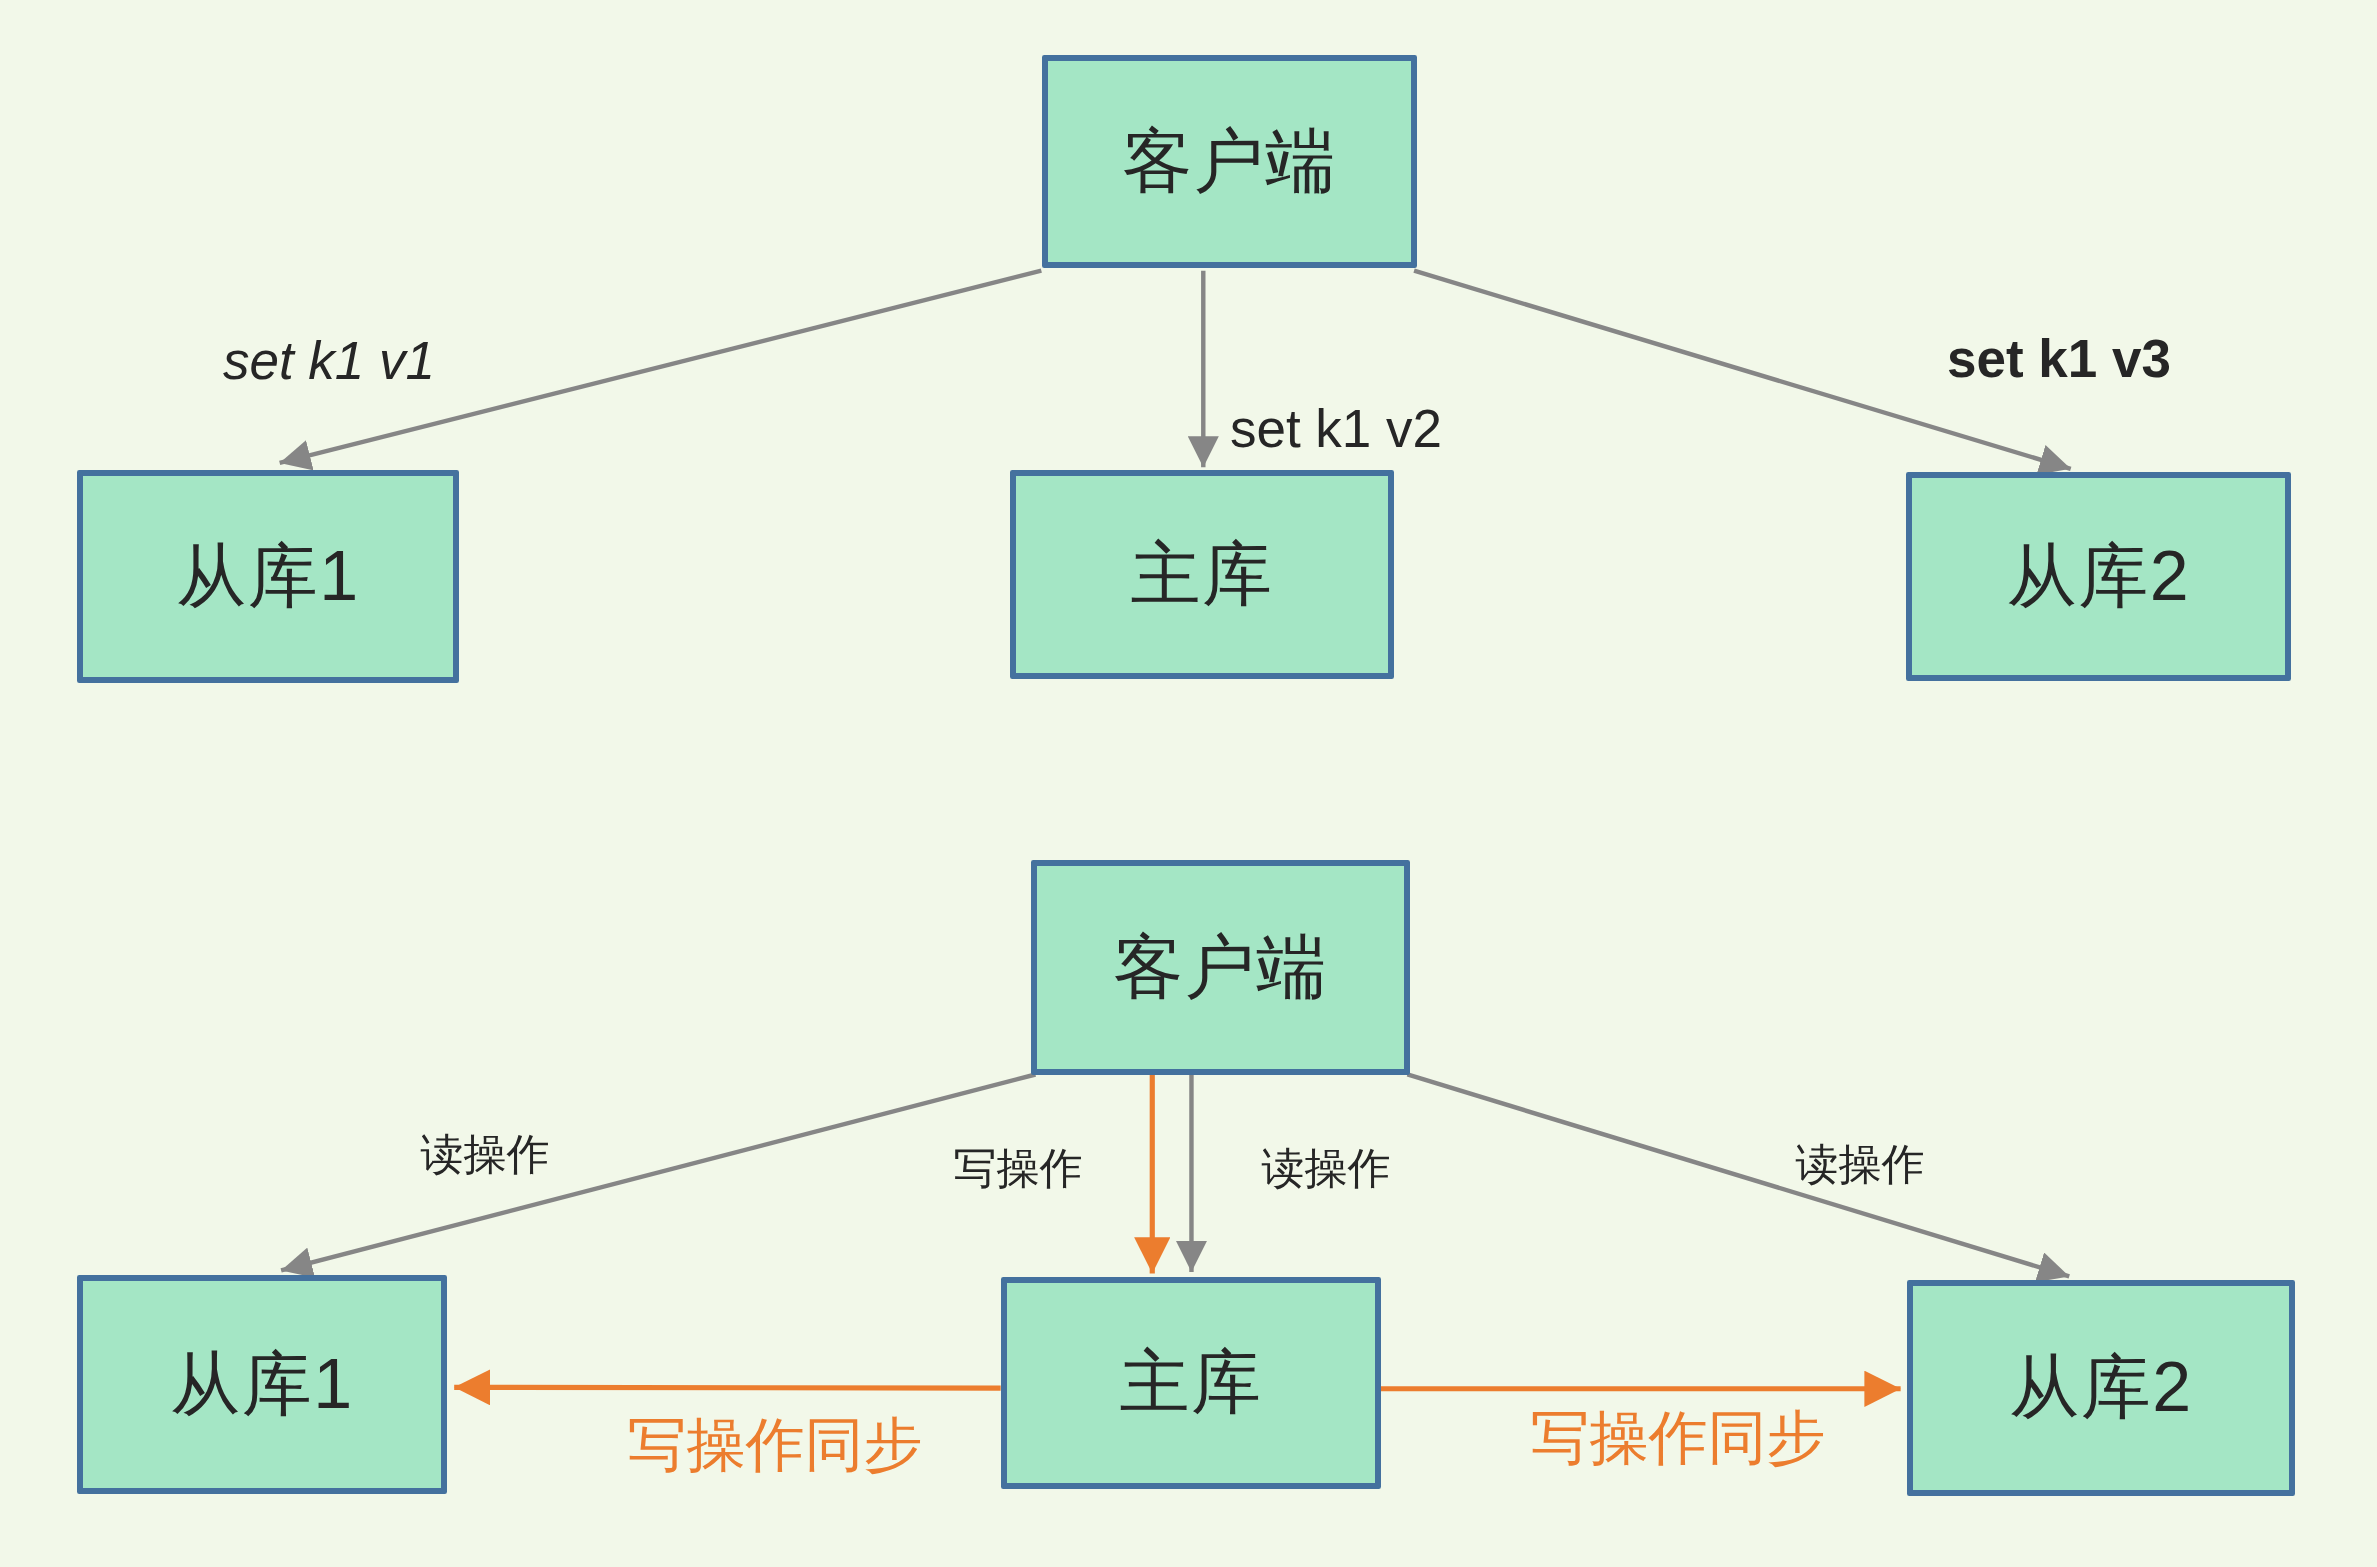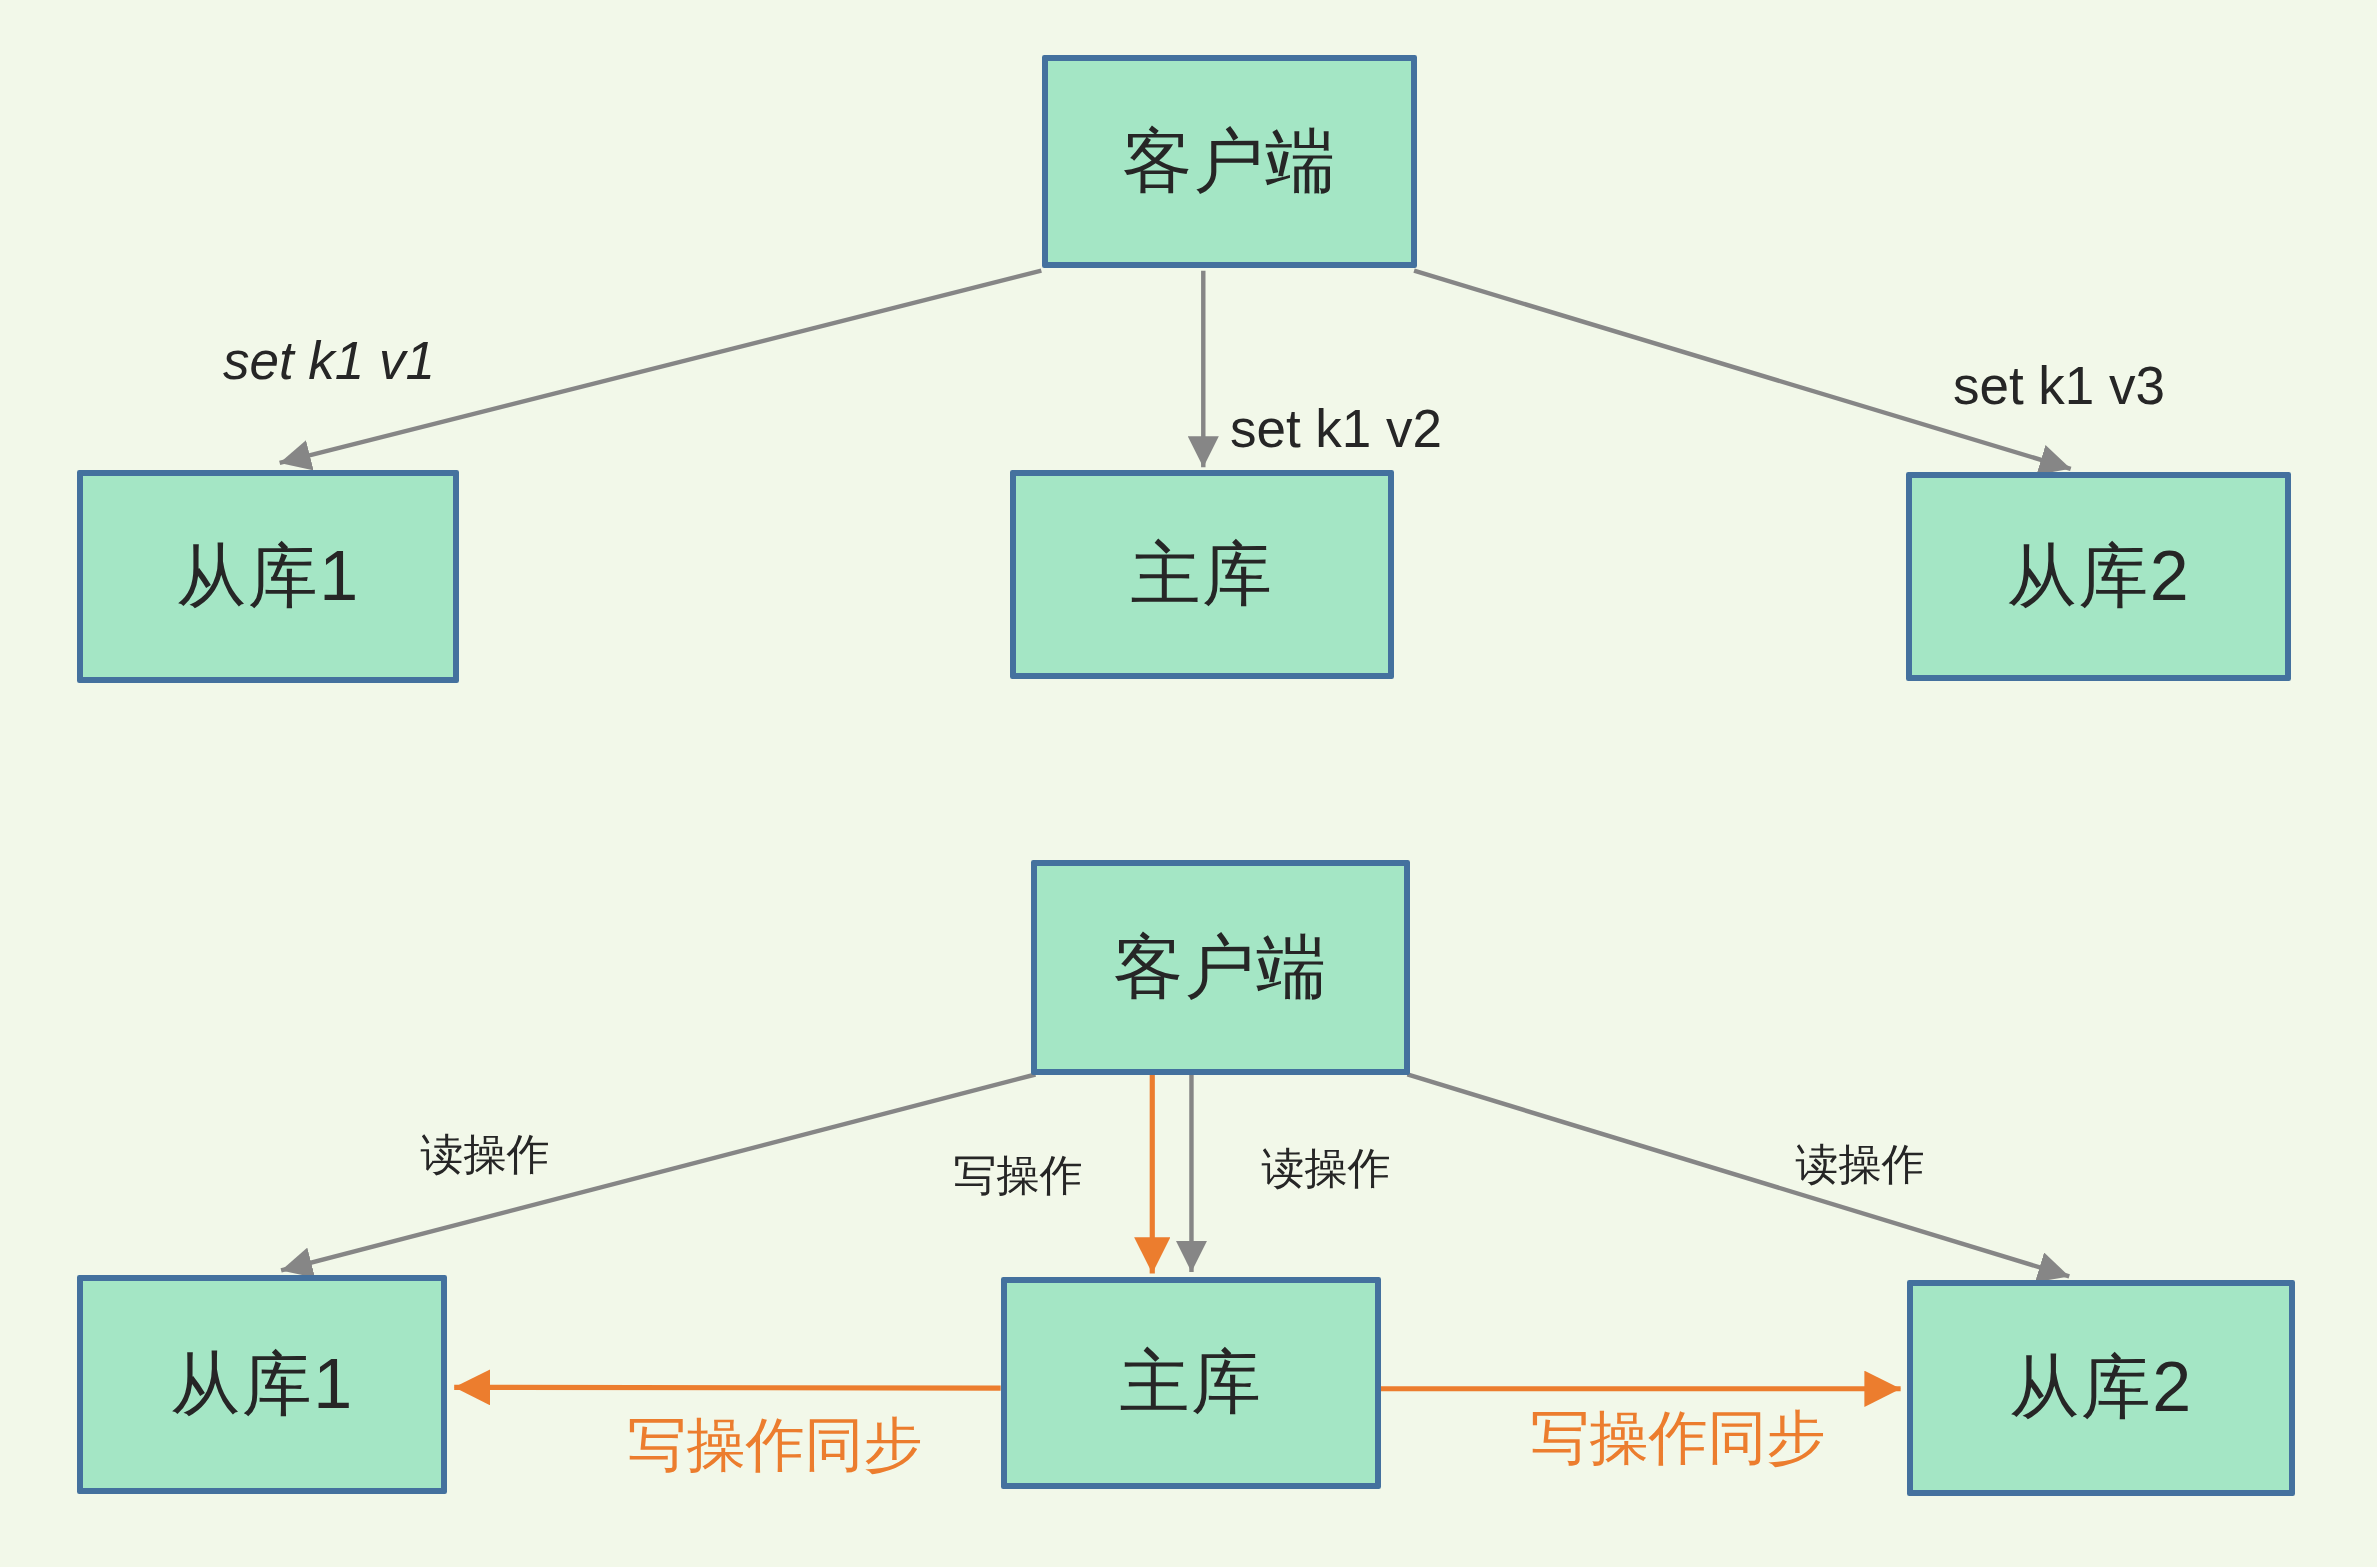--- a/index.html
+++ b/index.html
@@ -67,23 +67,23 @@
     transform: translate(-50%, -50%);
     white-space: nowrap;
     color: var(--text);
   }
   .lat  { font-size: 53px; }           
   .cjk  { font-size: 43px; }           
   .sync { font-size: 59px; color: var(--arrow-orange); margin-left: 40px; }
 
   .l-set-v1   { left: 329px;  top: 360px; font-style: italic;  }
   .l-set-v2   { left: 1336px; top: 428px;  }
-  .l-set-v3   { left: 2059px; top: 385px;  }
+  .l-set-v3   { left: 2059px; top: 358px; font-weight: bold;  }
   .l-read-l   { left: 485px;  top: 1155px; }
-  .l-write-m  { left: 1018px; top: 1169px; margin-top: 7px; }
+  .l-write-m  { left: 1018px; top: 1169px; }
   .l-read-m   { left: 1326px; top: 1169px; }
   .l-read-r   { left: 1860px; top: 1165px; }
   .l-sync-l   { left: 735px;  top: 1446px; }
   .l-sync-r   { left: 1638px; top: 1439px; }
 </style>
 </head>
 <body>
 
 <div class="canvas">
 

